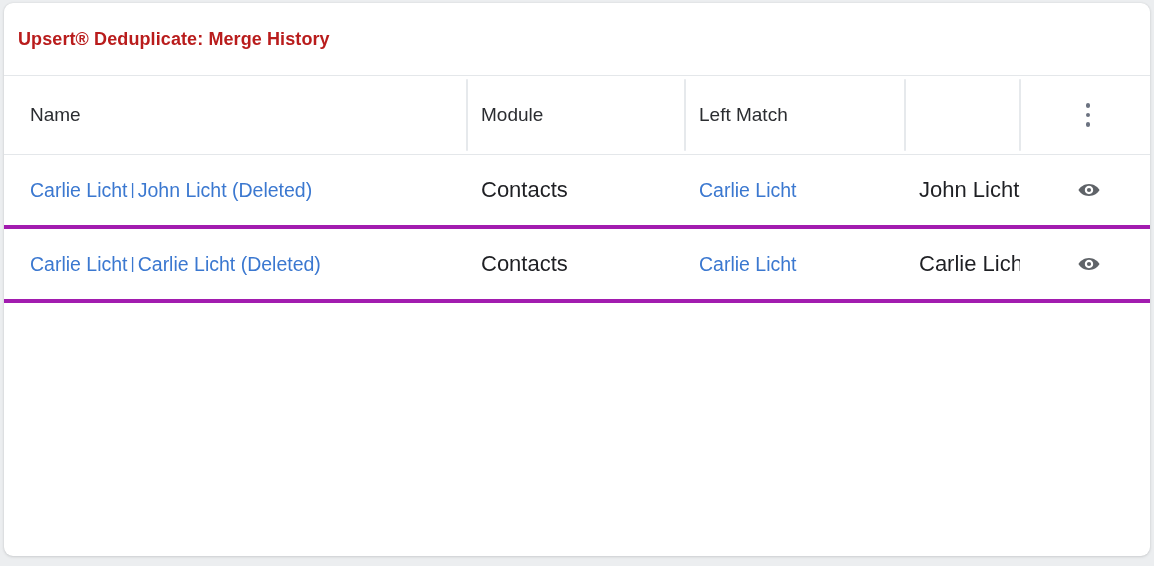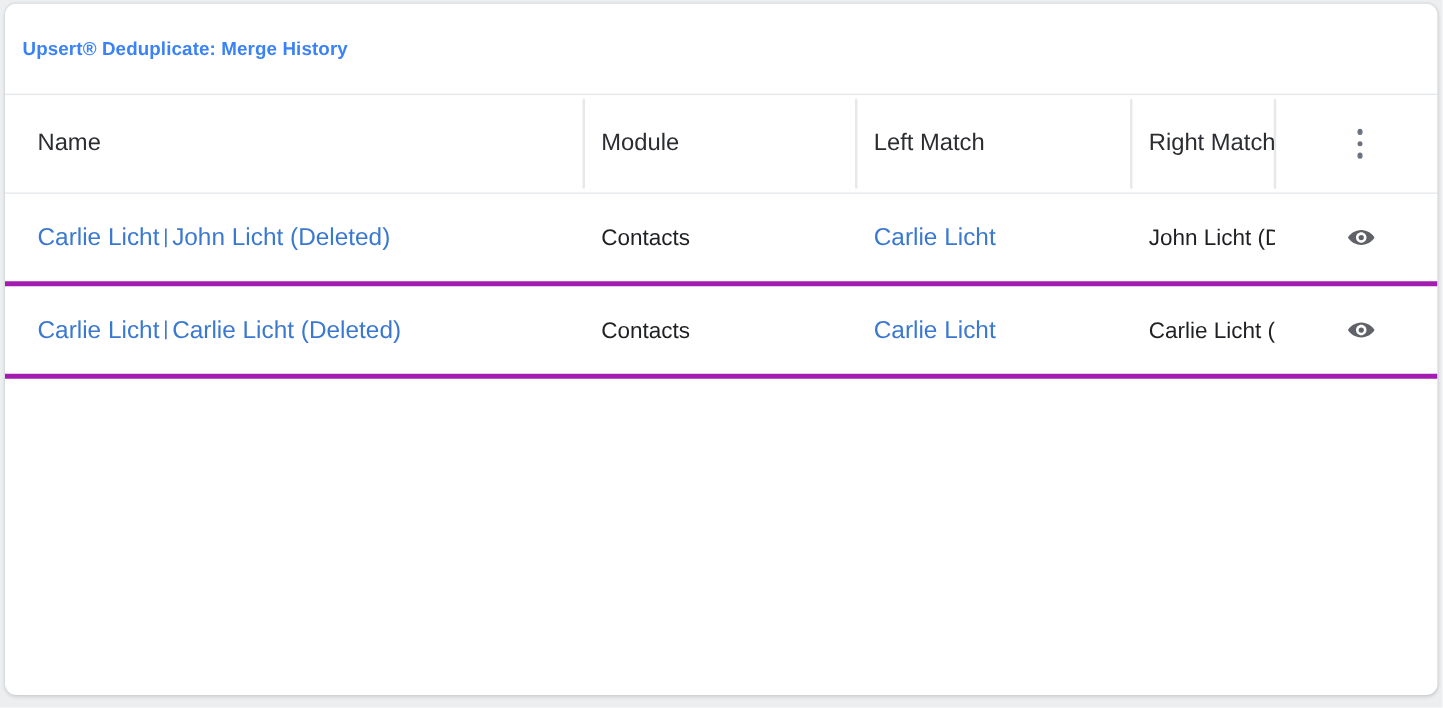--- a/index.html
+++ b/index.html
@@ -31,23 +31,23 @@
   
   .title-bar {
     height: 73px;
     box-sizing: border-box;
     border-bottom: 1px solid #e4e7ea;
     display: flex;
     align-items: center;
     padding-left: 14px;
   }
   .title-text {
-    font-size: 15px;
+    font-size: 18px;
     font-weight: bold;
-    color: #3b82f6;
+    color: #b91c1c;
     letter-spacing: 0.1px;
     white-space: nowrap;
   }
 
   
   .table {
     width: 100%;
   }
 
   .head-row {
@@ -99,21 +99,21 @@
   .vsep.s3 { left: 900px; }
   .vsep.s4 { left: 1015px; }
 
   .head-text {
     font-size: 19px;
     color: #2b2d31;
     font-weight: normal;
   }
 
   .cell-text {
-    font-size: 18px;
+    font-size: 22px;
     color: #1f2024;
   }
   .cell-link {
     font-size: 19.5px;
     color: #3b78d0;
     text-decoration: none;
     cursor: pointer;
   }
 
   .pipe {
@@ -171,23 +171,20 @@
 
       <div class="cell col-name">
         <span class="head-text">Name</span>
       </div>
       <div class="cell col-module">
         <span class="head-text">Module</span>
       </div>
       <div class="cell col-left">
         <span class="head-text">Left Match</span>
       </div>
-      <div class="cell col-right">
-        <span class="head-text">Right Match</span>
-      </div>
       <div class="cell col-action">
         <div class="kebab">
           <i></i>
             <i></i>
             <i></i>
         </div>
       </div>
     </div>
 
     <div class="body-row">

